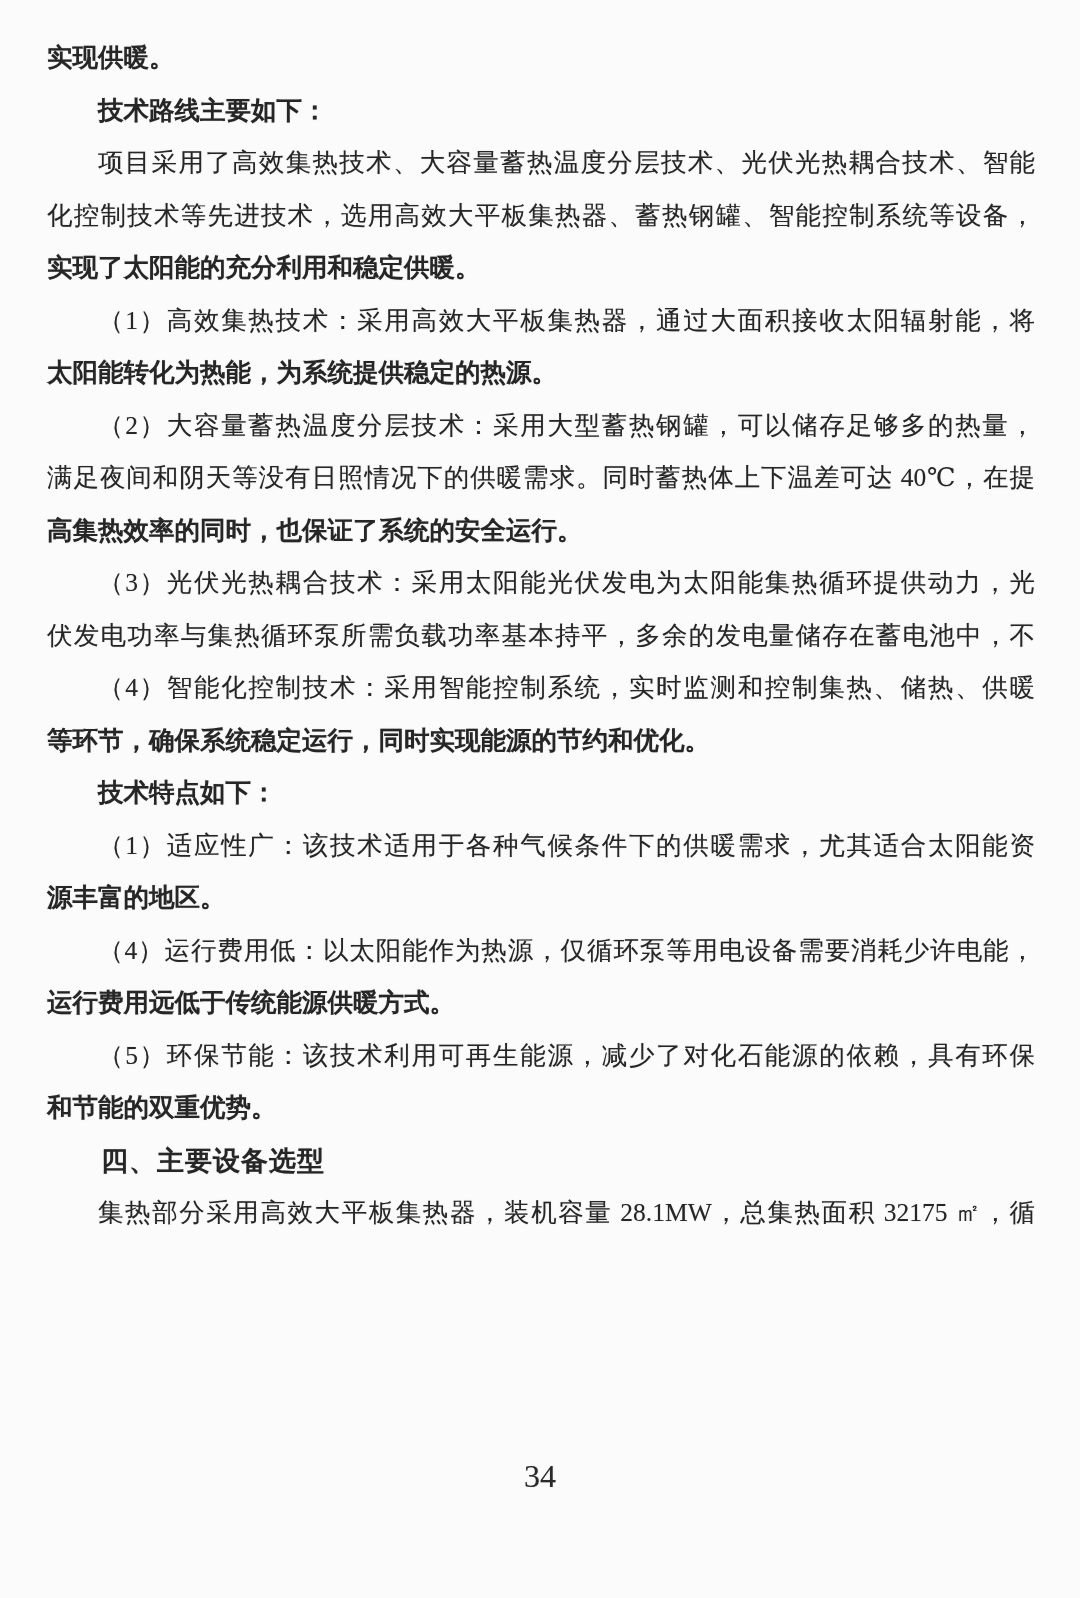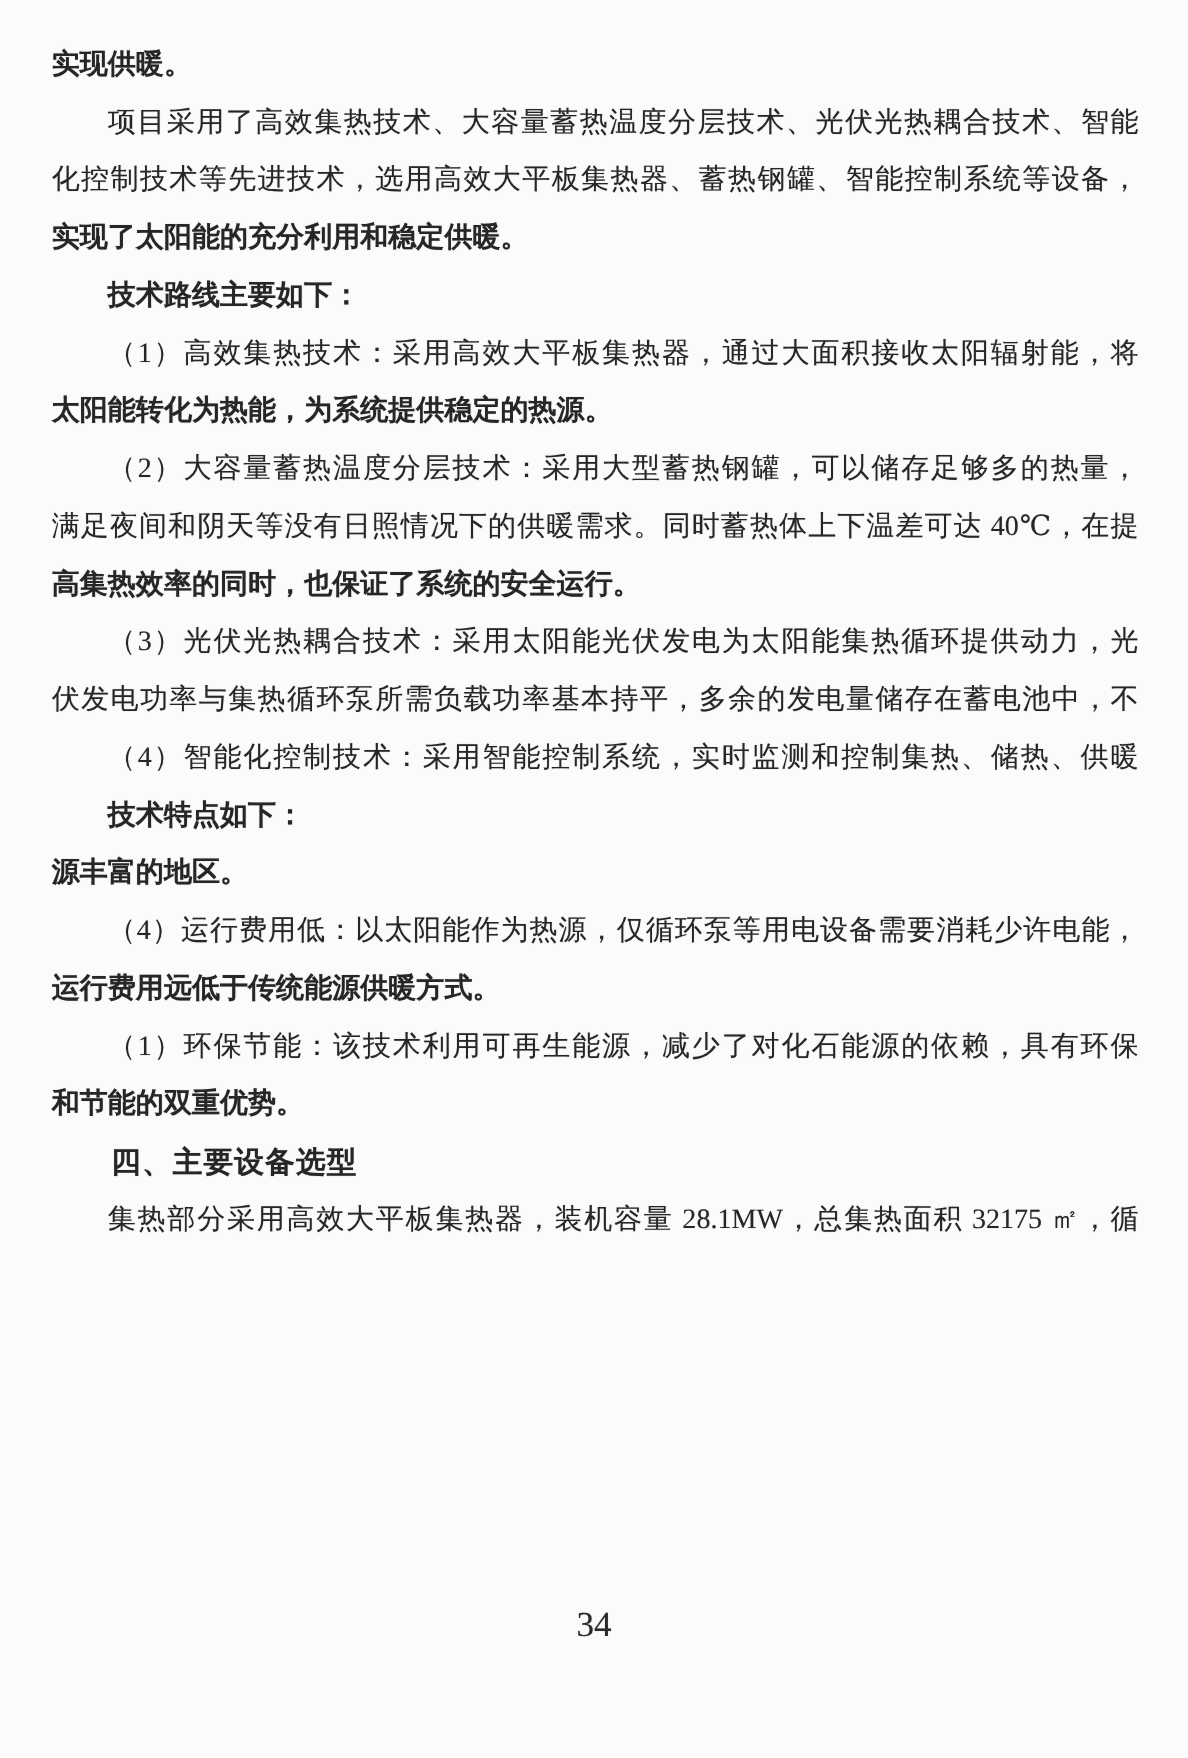--- a/index.html
+++ b/index.html
@@ -53,66 +53,68 @@
 </head>
 <body>
 
 <div class="page">
 
   <p class="para">
     <span class="line end">实现供暖。</span>
   </p>
 
   <p class="para">
+    <span class="line first end">技术路线主要如下：</span>
+  </p>
+
+  <p class="para">
     <span class="line first">项目采用了高效集热技术、大容量蓄热温度分层技术、光伏光热耦合技术、智能</span>
     <span class="line">化控制技术等先进技术，选用高效大平板集热器、蓄热钢罐、智能控制系统等设备，</span>
     <span class="line end">实现了太阳能的充分利用和稳定供暖。</span>
-  </p>
-
-  <p class="para">
-    <span class="line first end">技术路线主要如下：</span>
   </p>
 
   <p class="para">
     <span class="line first">（1）高效集热技术：采用高效大平板集热器，通过大面积接收太阳辐射能，将</span>
     <span class="line end">太阳能转化为热能，为系统提供稳定的热源。</span>
   </p>
 
   <p class="para">
     <span class="line first">（2）大容量蓄热温度分层技术：采用大型蓄热钢罐，可以储存足够多的热量，</span>
     <span class="line">满足夜间和阴天等没有日照情况下的供暖需求。同时蓄热体上下温差可达 40℃，在提</span>
     <span class="line end">高集热效率的同时，也保证了系统的安全运行。</span>
   </p>
 
   <p class="para">
     <span class="line first">（3）光伏光热耦合技术：采用太阳能光伏发电为太阳能集热循环提供动力，光</span>
     <span class="line">伏发电功率与集热循环泵所需负载功率基本持平，多余的发电量储存在蓄电池中，不</span>
   </p>
 
   <p class="para">
     <span class="line first">（4）智能化控制技术：采用智能控制系统，实时监测和控制集热、储热、供暖</span>
+    <span class="line end">等环节，确保系统稳定运行，同时实现能源的节约和优化。</span>
   </p>
 
   <p class="para">
     <span class="line first end">技术特点如下：</span>
   </p>
 
   <p class="para">
+    <span class="line first">（1）适应性广：该技术适用于各种气候条件下的供暖需求，尤其适合太阳能资</span>
     <span class="line end">源丰富的地区。</span>
   </p>
 
 
 
   <p class="para">
     <span class="line first">（4）运行费用低：以太阳能作为热源，仅循环泵等用电设备需要消耗少许电能，</span>
     <span class="line end">运行费用远低于传统能源供暖方式。</span>
   </p>
 
   <p class="para">
-    <span class="line first">（1）环保节能：该技术利用可再生能源，减少了对化石能源的依赖，具有环保</span>
+    <span class="line first">（5）环保节能：该技术利用可再生能源，减少了对化石能源的依赖，具有环保</span>
     <span class="line end">和节能的双重优势。</span>
   </p>
 
   <p class="para heading">
     <span class="line first end">四、主要设备选型</span>
   </p>
 
   <p class="para">
     <span class="line first">集热部分采用高效大平板集热器，装机容量 28.1MW，总集热面积 32175 ㎡，循</span>
   </p>

